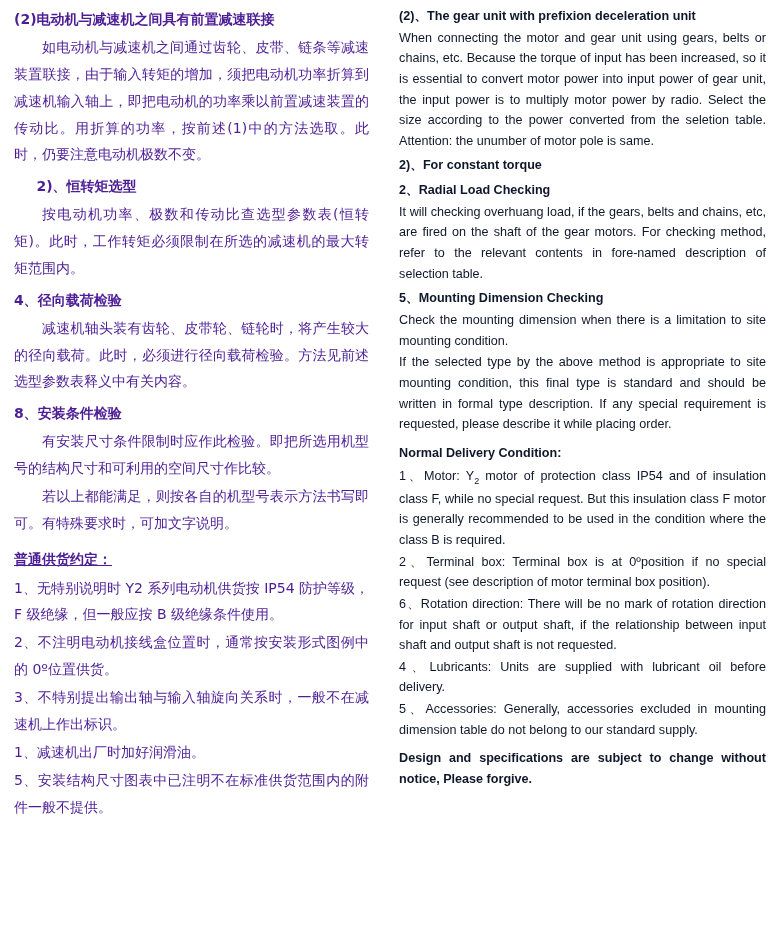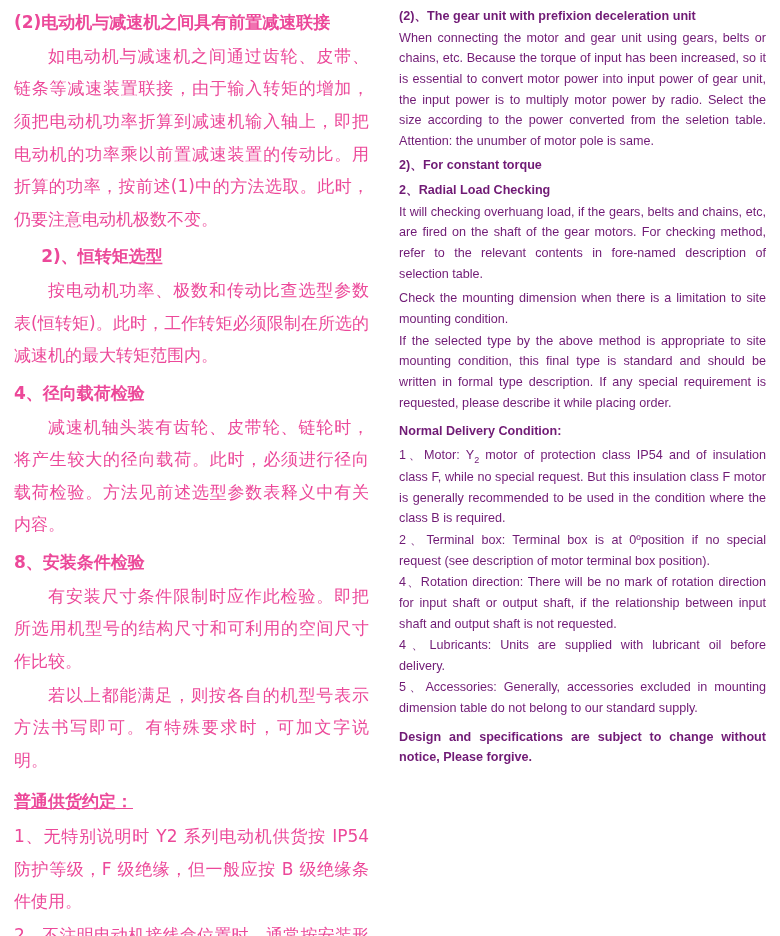--- a/index.html
+++ b/index.html
@@ -31,23 +31,23 @@
     width: 378px;
     padding-right: 16px;
   }
   .col-right {
     width: 388px;
     padding-left: 14px;
   }
   
   .zh {
     font-family: "DejaVu Sans", "Liberation Sans", sans-serif;
-    font-size: 17px;
+    font-size: 14px;
     line-height: 1.92;
-    color: #ec4899;
+    color: #4c1d95;
     text-align: justify;
   }
   .zh .h {
     font-weight: bold;
     margin: 0 0 1px 0;
   }
   .zh .h-indent {
     font-weight: bold;
     margin: 0 0 1px 0;
     text-indent: 1.6em;
@@ -68,21 +68,21 @@
   }
   .zh .underline-head {
     font-weight: bold;
     text-decoration: underline;
     margin: 0 0 2px 0;
   }
   
   .en {
     font-size: 12.6px;
     line-height: 1.64;
-    color: #701a75;
+    color: #0f172a;
     text-align: justify;
   }
   .en .h {
     font-weight: bold;
     margin: 0 0 1px 0;
   }
   .en .p {
     margin: 0 0 1px 0;
     text-indent: 0;
   }
@@ -146,30 +146,31 @@
     <div class="p">When connecting the motor and gear unit using gears, belts or chains, etc. Because the torque of input has been increased, so it is essential to convert motor power into input  power of gear unit, the input power is to multiply motor power by radio. Select the size according to the power converted from the seletion table. Attention: the unumber of motor pole is same.</div>
 
     <div class="gap-sm"></div>
     <div class="h">2)、For constant torque</div>
 
     <div class="gap-sm"></div>
     <div class="h">2、Radial Load Checking</div>
     <div class="p">It will checking overhuang load, if the gears, belts and chains, etc, are fired on the shaft of the gear motors. For checking method, refer to the relevant contents in fore-named description of selection table.</div>
 
     <div class="gap-sm"></div>
+    <div class="h">5、Mounting Dimension Checking</div>
     <div class="p">Check the mounting dimension when there is a limitation to site mounting condition.</div>
     <div class="p">If the selected type by the above method is appropriate to site mounting condition, this final type is standard and should be written in formal type description. If any special requirement is requested, please describe it while placing order.</div>
 
     <div class="gap"></div>
     <div class="underline-head">Normal Delivery Condition:</div>
 
     <div class="p"><span>1、Motor:  Y</span><span class="sub">2</span><span> motor of protection class IP54 and of insulation class F, while no special request. But this insulation class F motor is generally recommended to be used in the condition where the class B is required.</span></div>
 
     <div class="p">2、Terminal box:  Terminal box is at 0ºposition if no special request  (see description of motor terminal box position).</div>
-    <div class="p">4、Rotation direction: There will be no mark of rotation direction for input shaft or output shaft, if the relationship between input shaft and output shaft is not requested.</div>
+    <div class="p">6、Rotation direction: There will be no mark of rotation direction for input shaft or output shaft, if the relationship between input shaft and output shaft is not requested.</div>
     <div class="p">4、Lubricants: Units are supplied with lubricant oil before delivery.</div>
     <div class="p">5、Accessories: Generally, accessories excluded in mounting dimension table do not belong to our standard supply.</div>
 
     <div class="gap"></div>
     <div class="final">Design and specifications are subject to change without notice, Please forgive.</div>
 
   </div>
 
 </div>
 

